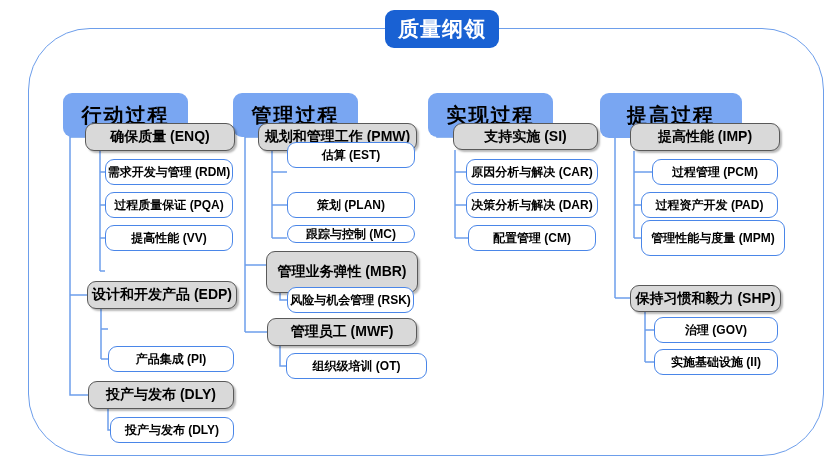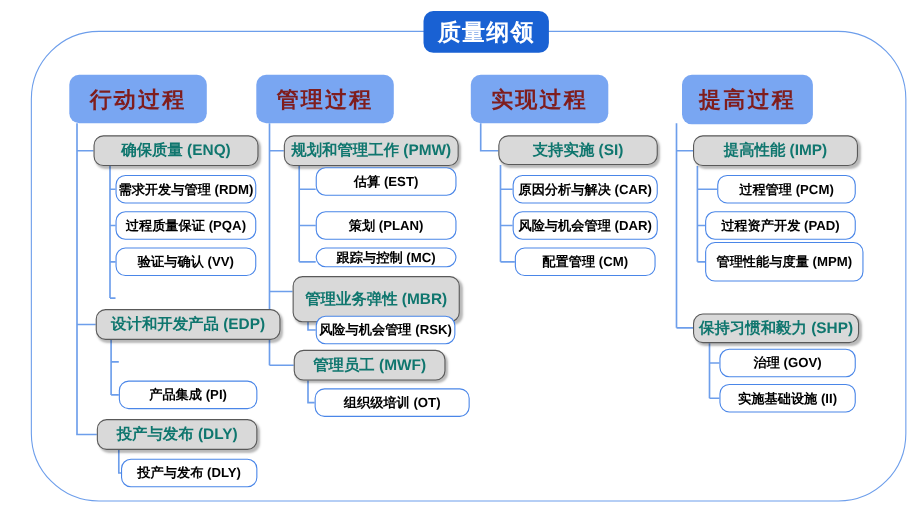--- a/index.html
+++ b/index.html
@@ -6,27 +6,27 @@
   body{font-family:"Liberation Sans","DejaVu Sans",sans-serif;}
   .canvas{position:relative;width:839px;height:469px;background:#fff;overflow:hidden;}
   .frame{position:absolute;left:28px;top:28px;width:794px;height:426px;
          border:1.5px solid var(--frame,#6d9eeb);border-radius:62px;background:transparent;}
   .connectors{position:absolute;left:0;top:0;}
   .connectors path{fill:none;stroke:var(--line,#6d9eeb);stroke-width:1.5;}
   .title{position:absolute;left:363px;top:10px;width:114px;height:38px;
          background:var(--title-bg,#1961d3);color:#fff;border-radius:9px;
          display:flex;align-items:center;justify-content:center;
          font-weight:bold;font-size:21px;letter-spacing:1px;white-space:nowrap;margin-left:22px;}
-  .colhdr{position:absolute;height:44px;background:var(--header-bg,#79a6f2);color:#7f1d1d;
+  .colhdr{position:absolute;height:44px;background:var(--header-bg,#79a6f2);color:#000000;
           border-radius:9px;display:flex;align-items:center;justify-content:center;
-          font-weight:bold;font-size:20px;letter-spacing:2px;white-space:nowrap;}
+          font-weight:bold;font-size:20px;letter-spacing:2px;white-space:nowrap;margin-top:25px;}
   .gnode{position:absolute;background:var(--gray-fill,#d9d9d9);
          border:1.5px solid var(--gray-border,#595959);border-radius:9px;
          display:flex;align-items:center;justify-content:center;
-         font-weight:bold;font-size:14px;color:#0f766e;white-space:nowrap;
+         font-weight:bold;font-size:14px;color:#000000;white-space:nowrap;
          box-shadow:2px 2px 2px rgba(0,0,0,0.28);box-sizing:border-box;}
   .wnode{position:absolute;background:#fff;border:1.5px solid var(--node-border,#4a86e8);
          border-radius:9px;display:flex;align-items:center;justify-content:center;
          font-weight:bold;font-size:12px;color:#000;white-space:nowrap;
          text-align:center;line-height:1.2;box-sizing:border-box;}
   .wnode.wrap{white-space:normal;padding:0 4px;}
 </style>
 </head>
 <body>
 
@@ -48,43 +48,43 @@
              M615 112 V298 M615 137 H630 M615 298 H630
              M634 151 V238 M634 172 H652 M634 205 H641 M634 238 H641
              M645 312 V362 M645 330 H654 M645 362 H654"></path>
   </svg>
 
   <div class="title">质量纲领</div>
 
   <div class="colhdr" style="left:63px;top:68px;width:125px">行动过程</div>
   <div class="colhdr" style="left:233px;top:68px;width:125px">管理过程</div>
   <div class="colhdr" style="left:428px;top:68px;width:125px">实现过程</div>
-  <div class="colhdr" style="left:620px;top:68px;width:119px;height:45px">提高过程</div>
+  <div class="colhdr" style="left:600px;top:68px;width:142px;height:45px">提高过程</div>
 
   <div class="gnode" style="left:85px;top:123px;width:150px;height:28px">确保质量 (ENQ)</div>
   <div class="wnode" style="left:105px;top:159px;width:128px;height:26px">需求开发与管理 (RDM)</div>
   <div class="wnode" style="left:105px;top:192px;width:128px;height:26px">过程质量保证 (PQA)</div>
-  <div class="wnode" style="left:105px;top:225px;width:128px;height:26px">验证与确认 (VV)</div>
-  <div class="gnode" style="left:87px;top:281px;width:168px;height:28px">设计和开发产品 (EDP)</div>
+  <div class="wnode" style="left:105px;top:225px;width:128px;height:26px">提高性能 (VV)</div>
+  <div class="gnode" style="left:87px;top:281px;width:150px;height:28px">设计和开发产品 (EDP)</div>
   <div class="wnode" style="left:108px;top:346px;width:126px;height:26px">产品集成 (PI)</div>
   <div class="gnode" style="left:88px;top:381px;width:146px;height:28px">投产与发布 (DLY)</div>
   <div class="wnode" style="left:110px;top:417px;width:124px;height:26px">投产与发布 (DLY)</div>
 
   <div class="gnode" style="left:258px;top:123px;width:159px;height:28px">规划和管理工作 (PMW)</div>
-  <div class="wnode" style="left:287px;top:152px;width:128px;height:26px">估算 (EST)</div>
+  <div class="wnode" style="left:287px;top:142px;width:128px;height:26px">估算 (EST)</div>
   <div class="wnode" style="left:287px;top:192px;width:128px;height:26px">策划 (PLAN)</div>
   <div class="wnode" style="left:287px;top:225px;width:128px;height:18px">跟踪与控制 (MC)</div>
   <div class="gnode" style="left:266px;top:251px;width:152px;height:42px">管理业务弹性 (MBR)</div>
   <div class="wnode" style="left:287px;top:287px;width:127px;height:26px">风险与机会管理 (RSK)</div>
-  <div class="gnode" style="left:267px;top:318px;width:138px;height:28px">管理员工 (MWF)</div>
+  <div class="gnode" style="left:267px;top:318px;width:150px;height:28px">管理员工 (MWF)</div>
   <div class="wnode" style="left:286px;top:353px;width:141px;height:26px">组织级培训 (OT)</div>
 
   <div class="gnode" style="left:453px;top:123px;width:145px;height:27px">支持实施 (SI)</div>
   <div class="wnode" style="left:466px;top:159px;width:132px;height:26px">原因分析与解决 (CAR)</div>
-  <div class="wnode" style="left:466px;top:192px;width:132px;height:26px">风险与机会管理 (DAR)</div>
+  <div class="wnode" style="left:466px;top:192px;width:132px;height:26px">决策分析与解决 (DAR)</div>
   <div class="wnode" style="left:468px;top:225px;width:128px;height:26px">配置管理 (CM)</div>
 
   <div class="gnode" style="left:630px;top:123px;width:150px;height:28px">提高性能 (IMP)</div>
   <div class="wnode" style="left:652px;top:159px;width:126px;height:26px">过程管理 (PCM)</div>
   <div class="wnode" style="left:641px;top:192px;width:137px;height:26px">过程资产开发 (PAD)</div>
   <div class="wnode wrap" style="left:641px;top:220px;width:144px;height:36px">管理性能与度量 (MPM)</div>
   <div class="gnode" style="left:630px;top:285px;width:151px;height:27px">保持习惯和毅力 (SHP)</div>
   <div class="wnode" style="left:654px;top:317px;width:124px;height:26px">治理 (GOV)</div>
   <div class="wnode" style="left:654px;top:349px;width:124px;height:26px">实施基础设施 (II)</div>
 

